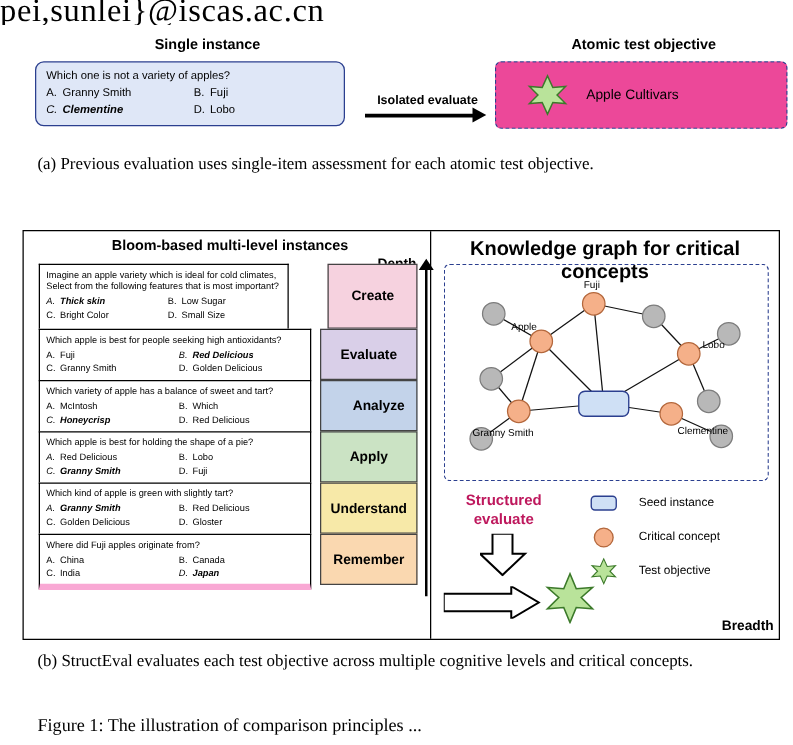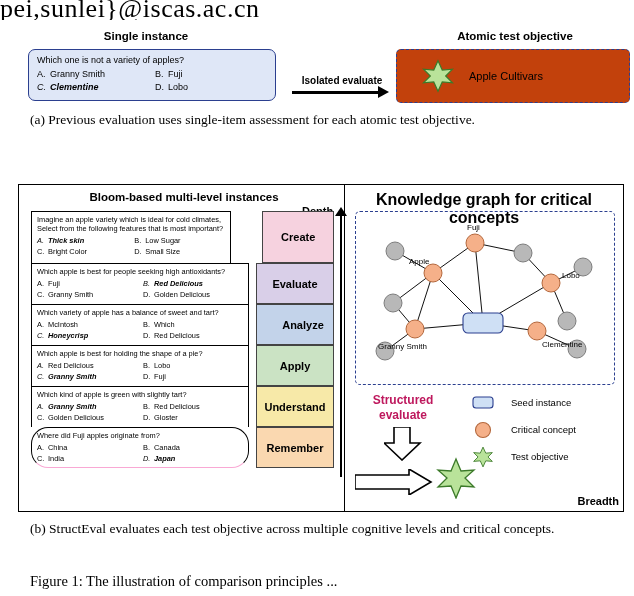--- a/index.html
+++ b/index.html
@@ -20,21 +20,21 @@
     font-size:26px;letter-spacing:.5px;
     white-space:nowrap;overflow:hidden;height:26px;
   }
 
   
   .panel-a{position:absolute;left:0;top:30px;width:634px;height:100px;}
   .hdr{
     font-family:"Liberation Sans", sans-serif;
     font-weight:bold;font-size:11.5px;text-align:center;
   }
-  .hdr-single{position:absolute;left:16px;top:0;width:260px;}
+  .hdr-single{position:absolute;left:36px;top:0;width:260px;}
   .hdr-atomic{position:absolute;left:400px;top:0;width:230px;}
 
   .single-box{
     position:absolute;left:28px;top:19px;width:248px;height:52px;
     background:#dfe7f7;border:1.6px solid #2b3f8f;border-radius:7px;
     font-family:"Liberation Sans", sans-serif;font-size:9px;
     padding:5px 8px;box-sizing:border-box;
   }
   .q-stem{font-size:9px;margin-bottom:4px;}
   .opt-grid{display:grid;grid-template-columns:1fr 1fr;row-gap:3px;column-gap:6px;}
@@ -50,53 +50,53 @@
     text-align:center;width:100%;
   }
   .arrow-a .shaft{position:absolute;left:0;top:16px;width:88px;height:2.5px;background:#000;}
   .arrow-a .head{
     position:absolute;left:86px;top:11px;width:0;height:0;
     border-top:6px solid transparent;border-bottom:6px solid transparent;border-left:11px solid #000;
   }
 
   .atomic-box{
     position:absolute;left:396px;top:19px;width:232px;height:52px;
-    border:1.3px dashed #2b3f8f;border-radius:5px;background:#c2410c;
+    border:1.3px dashed #2b3f8f;border-radius:5px;background:#ec4899;
     display:flex;align-items:center;
   }
   .star{
     width:34px;height:34px;margin-left:24px;flex:none;
     display:flex;align-items:center;justify-content:center;
   }
   .atomic-label{font-family:"Liberation Sans", sans-serif;font-size:11px;margin-left:14px;}
 
   .cap{
     position:absolute;font-family:"Liberation Serif", serif;font-size:13.5px;line-height:19px;
   }
-  .cap-a{left:30px;top:110px;width:575px;}
+  .cap-a{left:30px;top:121px;width:575px;}
   .cap-b{left:30px;top:519px;width:575px;}
   .fig-cap{left:30px;top:572px;width:575px;font-size:14.5px;}
 
   
   .panel-b{position:absolute;left:18px;top:184px;width:604px;height:326px;border:1.4px solid #000;}
   .vdiv{position:absolute;left:325px;top:0;width:1.4px;height:326px;background:#000;}
 
   .hdr-bloom{position:absolute;left:20px;top:6px;width:290px;font-family:"Liberation Sans",sans-serif;font-weight:bold;font-size:11.5px;text-align:center;}
   .hdr-kg{position:absolute;left:334px;top:6px;width:262px;font-family:"Liberation Sans",sans-serif;font-weight:bold;font-size:16px;text-align:center;}
 
   
   .bloom{position:absolute;left:12px;top:26px;width:303px;}
   .brow{position:relative;display:flex;margin-bottom:0;}
   .qbox{
     width:218px;box-sizing:border-box;
     border:1px solid #000;border-bottom:none;
     font-family:"Liberation Sans", sans-serif;font-size:7.4px;
     padding:3px 5px 4px 5px;background:#fff;
   }
-  .brow:last-child .qbox{border-bottom:1px solid #f9a8d4;border-radius:17px;}
+  .brow:last-child .qbox{border-bottom:5px solid #f9a8d4;}
   .qbox .q-stem{font-size:7.4px;margin-bottom:2.5px;line-height:9px;}
   .qbox .opt-grid{row-gap:2px;}
   .qbox .opt{font-size:7.4px;line-height:9px;}
   .qbox .opt .lbl{width:11px;}
   .lvl{
     width:78px;box-sizing:border-box;margin-left:7px;
     border:1px solid #444;
     font-family:"Liberation Sans", sans-serif;font-weight:bold;font-size:11px;
     display:flex;align-items:center;justify-content:center;
   }

